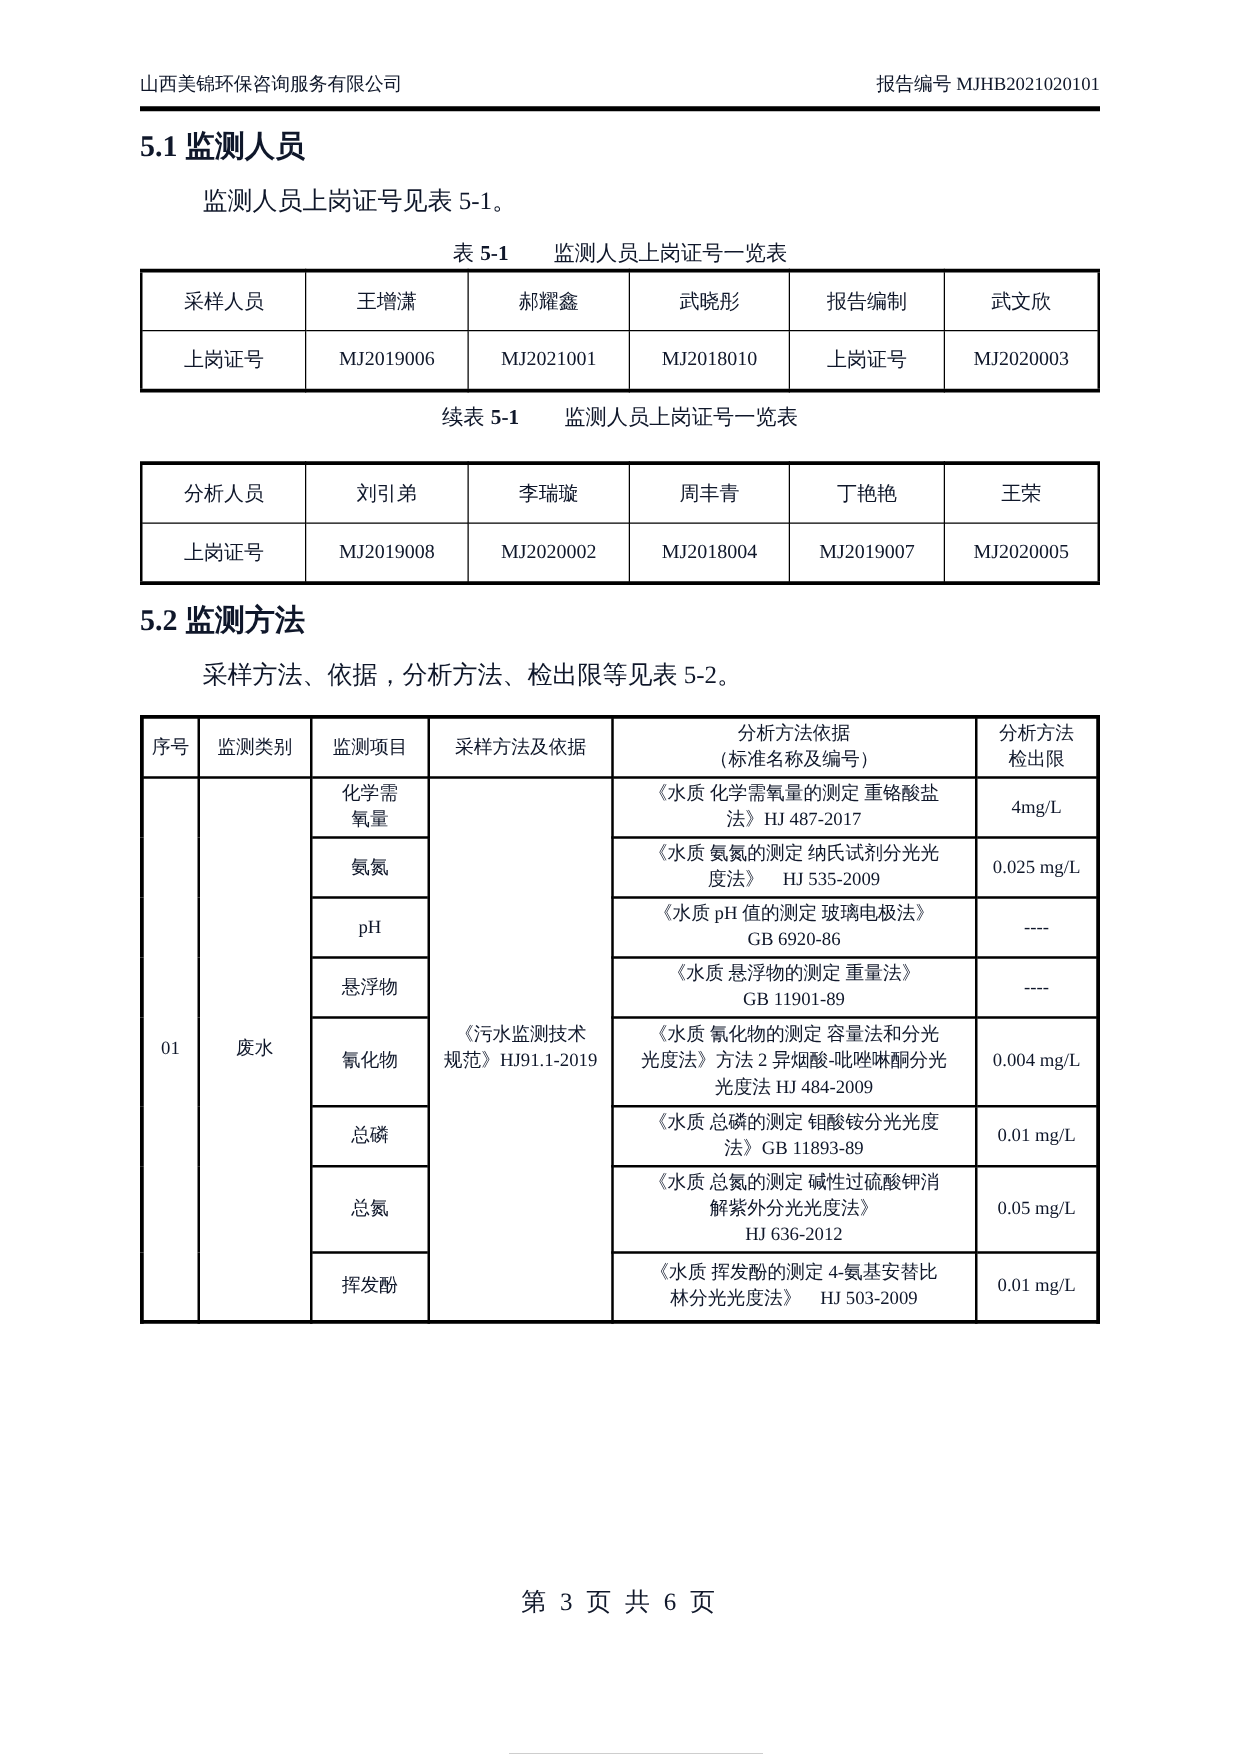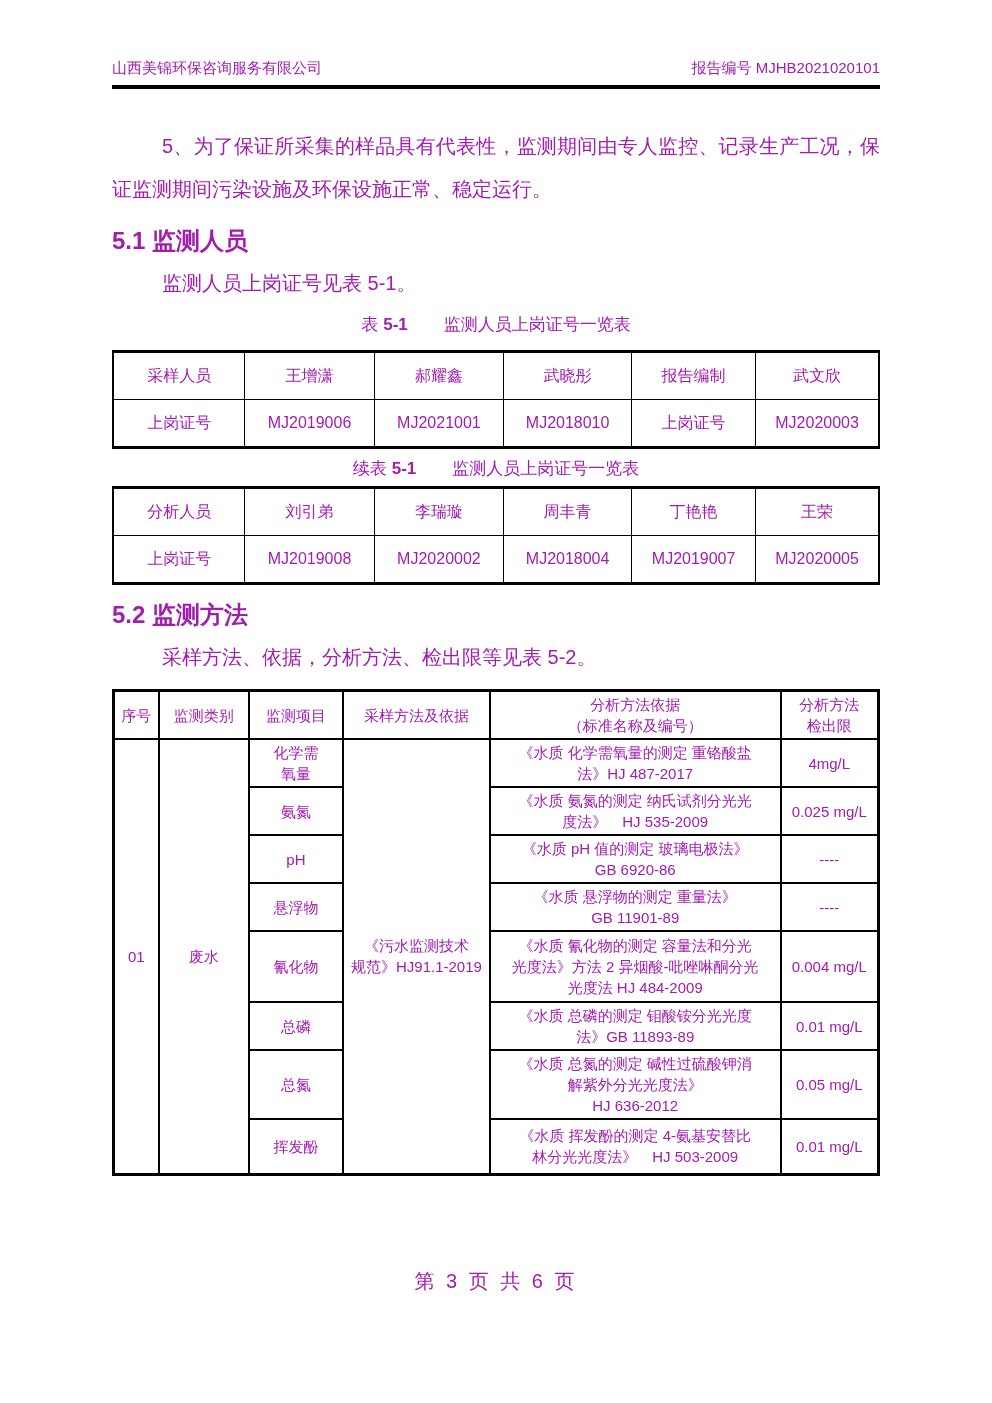--- a/index.html
+++ b/index.html
@@ -2,22 +2,22 @@
 <html><head>
 <meta charset="utf-8">
 <style>
   html, body { margin: 0; padding: 0; background: #888; }
   .page {
     position: relative;
     width: 992px;
     height: 1403px;
     margin: 0 auto;
     background: #ffffff;
-    color: #a21caf;
-    font-family: Liberation Sans, sans-serif;
+    color: #0f172a;
+    font-family: Liberation Serif, serif;
     overflow: hidden;
   }
   .content { margin: 0 112px; width: 768px; }
 
   .header-row {
     padding-top: 58px;
     display: flex;
     justify-content: space-between;
     align-items: flex-end;
     font-size: 15px;
@@ -48,36 +48,36 @@
     text-align: center;
     font-size: 17px;
     line-height: 23px;
   }
   .cap-num { font-weight: bold; margin-left: 5px; }
   .cap-title { margin-left: 36px; }
 
   table { border-collapse: collapse; width: 100%; table-layout: fixed; }
 
   .t1 {
-    margin-top: 14px;
+    margin-top: 1px;
     border-top: 3px solid #000;
     border-bottom: 3px solid #000;
     border-left: 2px solid #000;
     border-right: 2px solid #000;
   }
   .t1 td {
     border: 1px solid #000;
     text-align: center;
     vertical-align: middle;
     font-size: 16px;
     height: 46px;
     padding: 0 2px;
   }
   .cap-cont { margin-top: 8px; }
-  .t1b { margin-top: 6px; }
+  .t1b { margin-top: 24px; }
 
   .t2 {
     margin-top: 10px;
     border: 3px solid #000;
   }
   .t2 td {
     border: 2px solid #000;
     text-align: center;
     vertical-align: middle;
     font-size: 15px;
@@ -100,21 +100,20 @@
 
 <div class="page">
   <div class="content">
 
     <div class="header-row">
       <span>山西美锦环保咨询服务有限公司</span>
       <span>报告编号 MJHB2021020101</span>
     </div>
     <div class="header-rule"></div>
 
-    <p class="body-p first-p">5、为了保证所采集的样品具有代表性，监测期间由专人监控、记录生产工况，保证监测期间污染设施及环保设施正常、稳定运行。</p>
 
     <h2 class="sec-heading">5.1 监测人员</h2>
     <p class="body-p intro-p">监测人员上岗证号见表 5-1。</p>
 
     <div class="caption">
       <span>表</span><span class="cap-num">5-1</span><span class="cap-title">监测人员上岗证号一览表</span>
     </div>
 
     <table class="t1">
       <colgroup>

